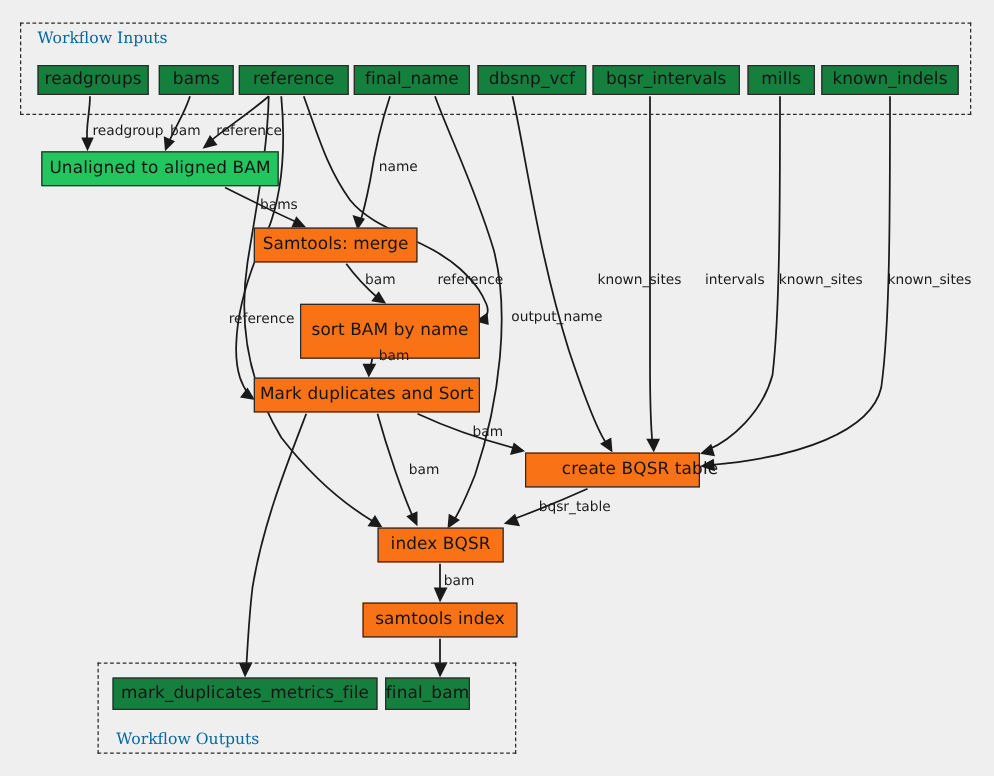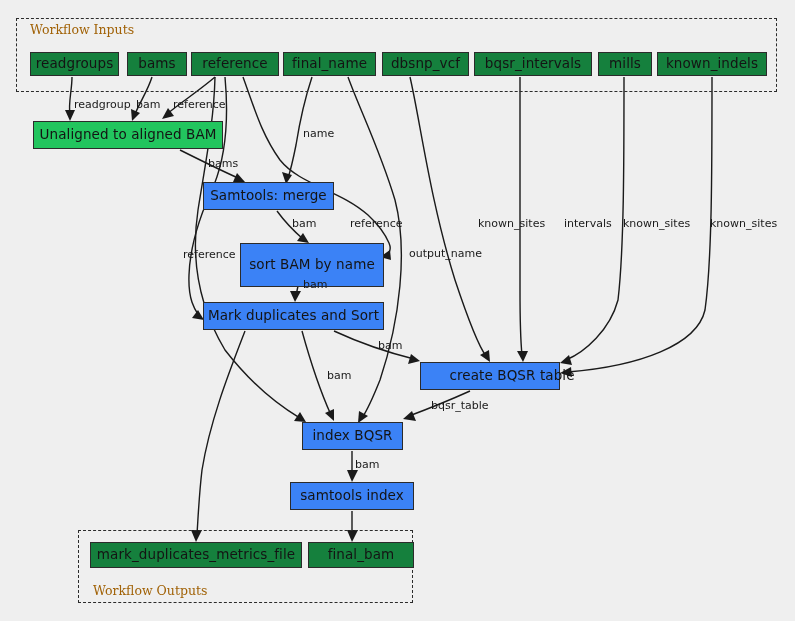--- a/index.html
+++ b/index.html
@@ -31,36 +31,36 @@
     font-size: 13.5px;
     color: #141414;
     white-space: nowrap;
     line-height: 1;
     letter-spacing: 0.1px;
   }
   .node.input, .node.output {
     background: #15803d;
   }
   .node.step {
-    background: #3b82f6;
+    background: #f97316;
   }
   .node.highlight {
     background: #22c55e;
   }
   .group-box {
     position: absolute;
     box-sizing: border-box;
     border: 1.8px dashed #2b2b2b;
     background: transparent;
   }
   .group-label {
     position: absolute;
     font-family: "DejaVu Serif", serif;
     font-size: 12.5px;
-    color: #a16207;
+    color: #0369a1;
     white-space: nowrap;
   }
   .edge-label {
     position: absolute;
     font-family: "DejaVu Sans", sans-serif;
     font-size: 11px;
     color: #1a1a1a;
     white-space: nowrap;
     line-height: 1;
   }
@@ -161,21 +161,21 @@
 
 <div class="node step highlight" style="left:33px; top:121px; width:190px; height:28px;">Unaligned to aligned BAM</div>
 <div class="node step" style="left:203px; top:182px; width:131px; height:28px;">Samtools: merge</div>
 <div class="node step" style="left:240px; top:243px; width:144px; height:44px;">sort BAM by name</div>
 <div class="node step" style="left:203px; top:302px; width:181px; height:28px;">Mark duplicates and Sort</div>
 <div class="node step" style="left:420px; top:362px; width:140px; height:28px;padding-left:44px;">create BQSR table</div>
 <div class="node step" style="left:302px; top:422px; width:101px; height:28px;">index BQSR</div>
 <div class="node step" style="left:290px; top:482px; width:124px; height:28px;">samtools index</div>
 
 <div class="node output" style="left:90px; top:542px; width:212px; height:26px;">mark_duplicates_metrics_file</div>
-<div class="node output" style="left:308px; top:542px; width:106px; height:26px;">final_bam</div>
+<div class="node output" style="left:308px; top:542px; width:68px; height:26px;">final_bam</div>
 
 <div class="edge-label" style="left:74px; top:99px;">readgroup</div>
 <div class="edge-label" style="left:136px; top:99px;">bam</div>
 <div class="edge-label" style="left:173px; top:99px;">reference</div>
 <div class="edge-label" style="left:303px; top:128px;">name</div>
 <div class="edge-label" style="left:208px; top:158px;">bams</div>
 <div class="edge-label" style="left:292px; top:218px;">bam</div>
 <div class="edge-label" style="left:350px; top:218px;">reference</div>
 <div class="edge-label" style="left:478px; top:218px;">known_sites</div>
 <div class="edge-label" style="left:564px; top:218px;">intervals</div>

